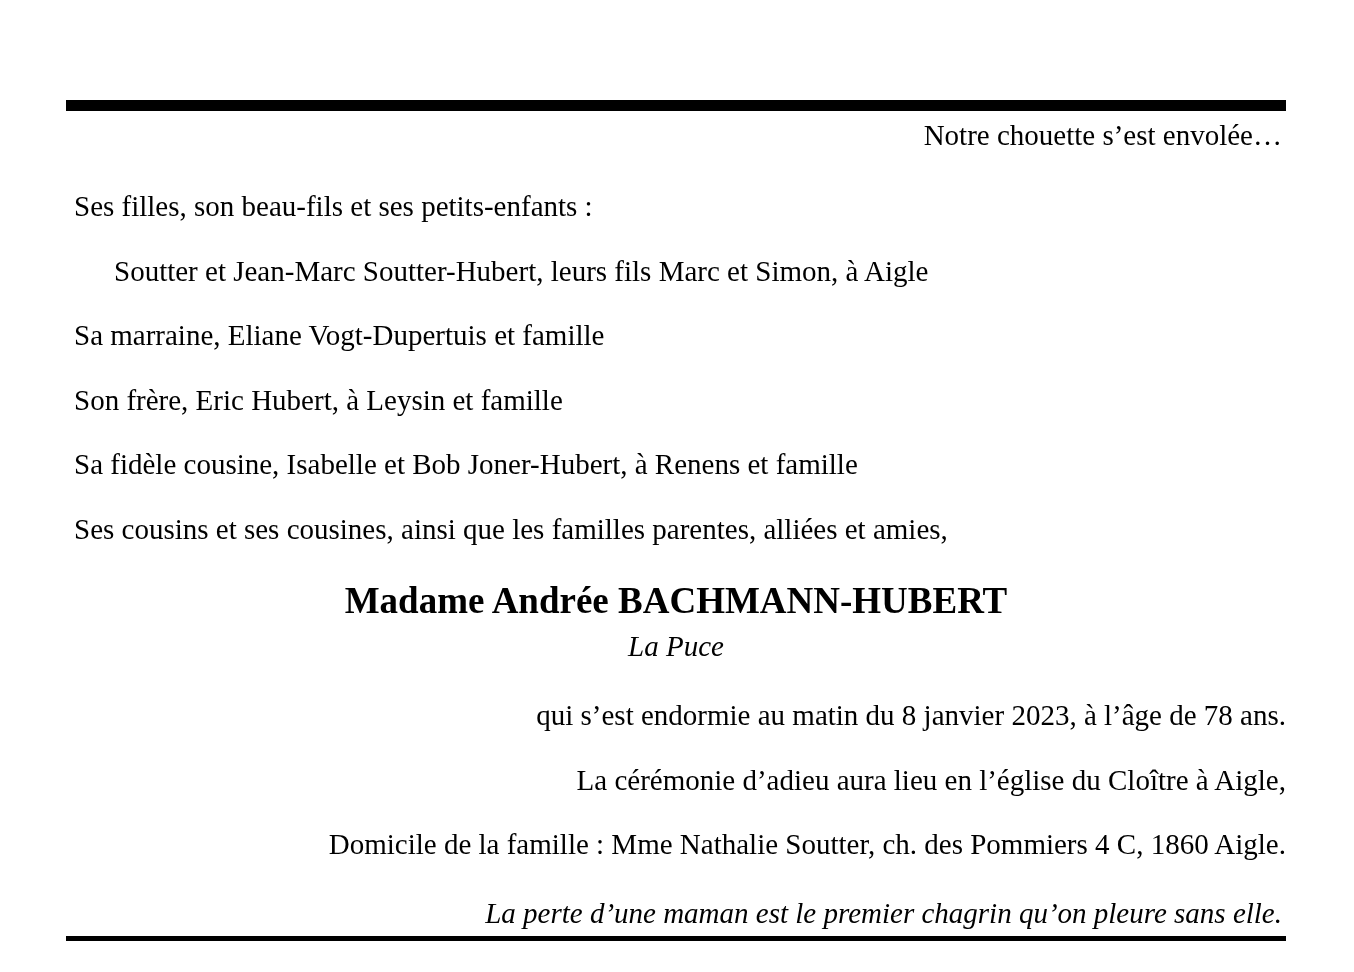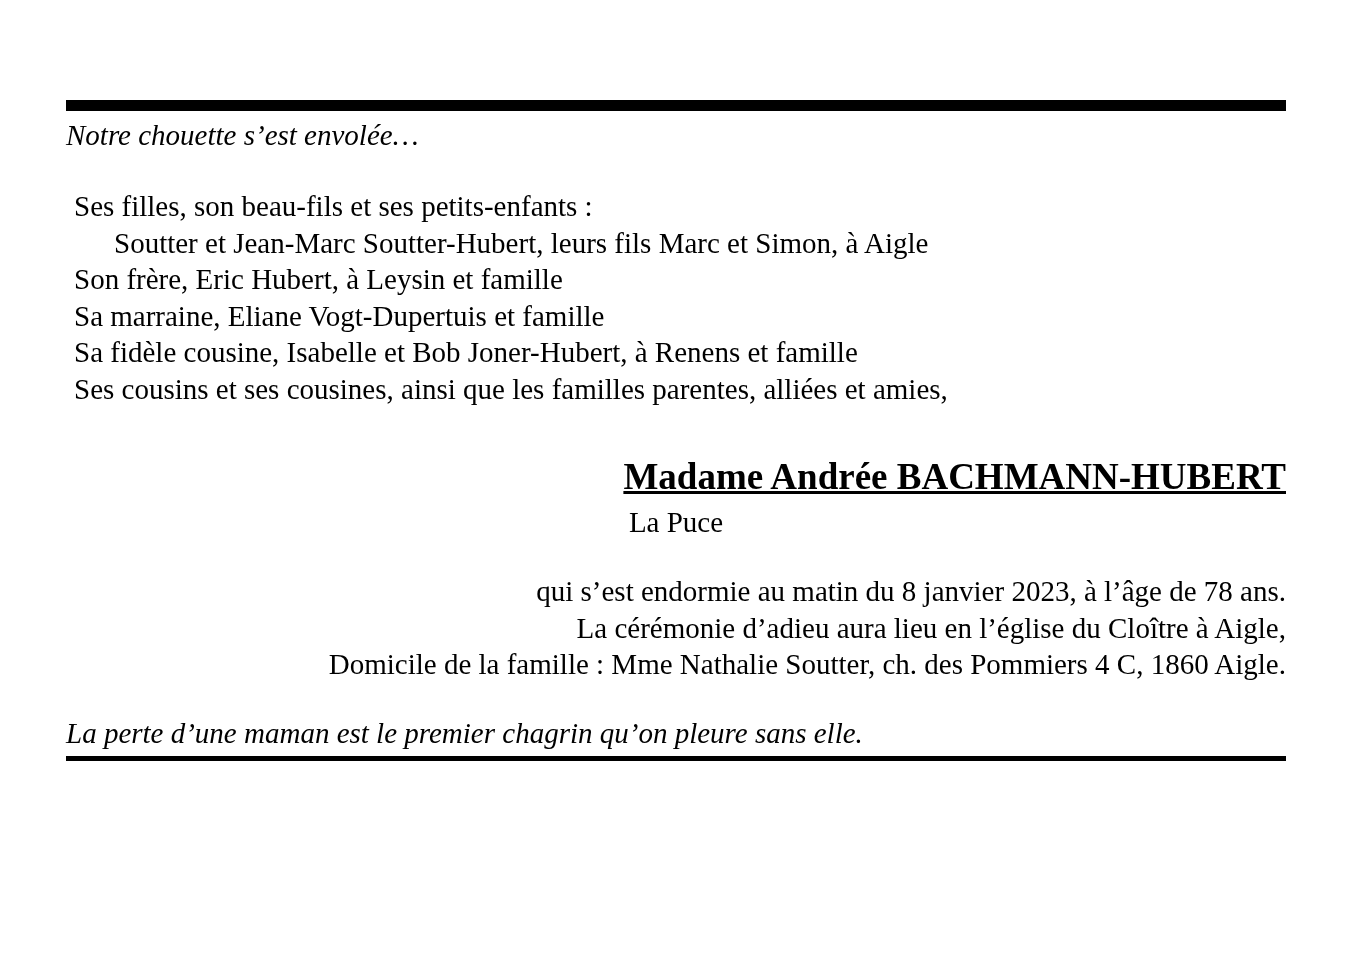--- a/index.html
+++ b/index.html
@@ -25,77 +25,77 @@
   }
   .rule-bottom {
     width: 100%; height: 5px;
     background: #000000;
     margin-top: 4px;
   }
   .epigraph-top {
     margin-top: 6px;
     font-size: 29px;
     line-height: 37px;
-    font-style: italic;
+    text-align: right;
     padding-right: 4px;
   }
   .intro-block {
     margin-top: 34px;
     font-size: 29px;
     line-height: 36.5px;
     padding-left: 8px;
   }
-  .line { white-space: nowrap; }
+  .line { white-space: nowrap; margin-top: 28px; }
   .line.indent { padding-left: 40px; }
   .bold { font-weight: normal; }
   .deceased-name {
-    margin-top: 48px;
+    margin-top: 32px;
     font-size: 37px;
     line-height: 44px;
     font-weight: bold;
-    text-align: right;
-    text-decoration: underline;
+    text-align: center;
   }
   .deceased-nickname {
     margin-top: 5px;
     font-size: 29px;
     line-height: 37px;
+    font-style: italic;
     text-align: center;
   }
   .details-block {
     margin-top: 32px;
     font-size: 29px;
     line-height: 36.5px;
     padding-left: 8px;
     text-align: right;
   }
   .epigraph-bottom {
     margin-top: 32px;
     font-size: 29px;
     line-height: 37px;
     font-style: italic;
-    text-align: left;
+    text-align: right;
     padding-right: 4px;
   }
 </style>
 </head>
 <body>
 
 <div class="page">
   <div class="content">
 
     <div class="rule-top"></div>
 
     <div class="epigraph-top">Notre chouette s’est envolée…</div>
 
     <div class="intro-block">
         <div class="line"><span>Ses filles, son beau-fils et ses petits-enfants :</span></div>
         <div class="line indent"><span>Soutter et Jean-Marc </span><span class="bold">Soutter-Hubert</span><span>, leurs fils Marc et Simon, à Aigle</span></div>
+        <div class="line"><span>Sa marraine, Eliane </span><span class="bold">Vogt-Dupertuis</span><span> et famille</span></div>
         <div class="line"><span>Son frère, Eric </span><span class="bold">Hubert</span><span>, à Leysin et famille</span></div>
-        <div class="line"><span>Sa marraine, Eliane </span><span class="bold">Vogt-Dupertuis</span><span> et famille</span></div>
         <div class="line"><span>Sa fidèle cousine, Isabelle et Bob </span><span class="bold">Joner-Hubert</span><span>, à Renens et famille</span></div>
         <div class="line"><span>Ses cousins et ses cousines, ainsi que les familles parentes, alliées et amies,</span></div>
       </div>
 
     <div class="deceased-name">Madame Andrée BACHMANN-HUBERT</div>
 
     <div class="deceased-nickname">La Puce</div>
 
     <div class="details-block">
         <div class="line"><span>qui s’est endormie au matin du 8 janvier 2023, à l’âge de 78 ans.</span></div>

